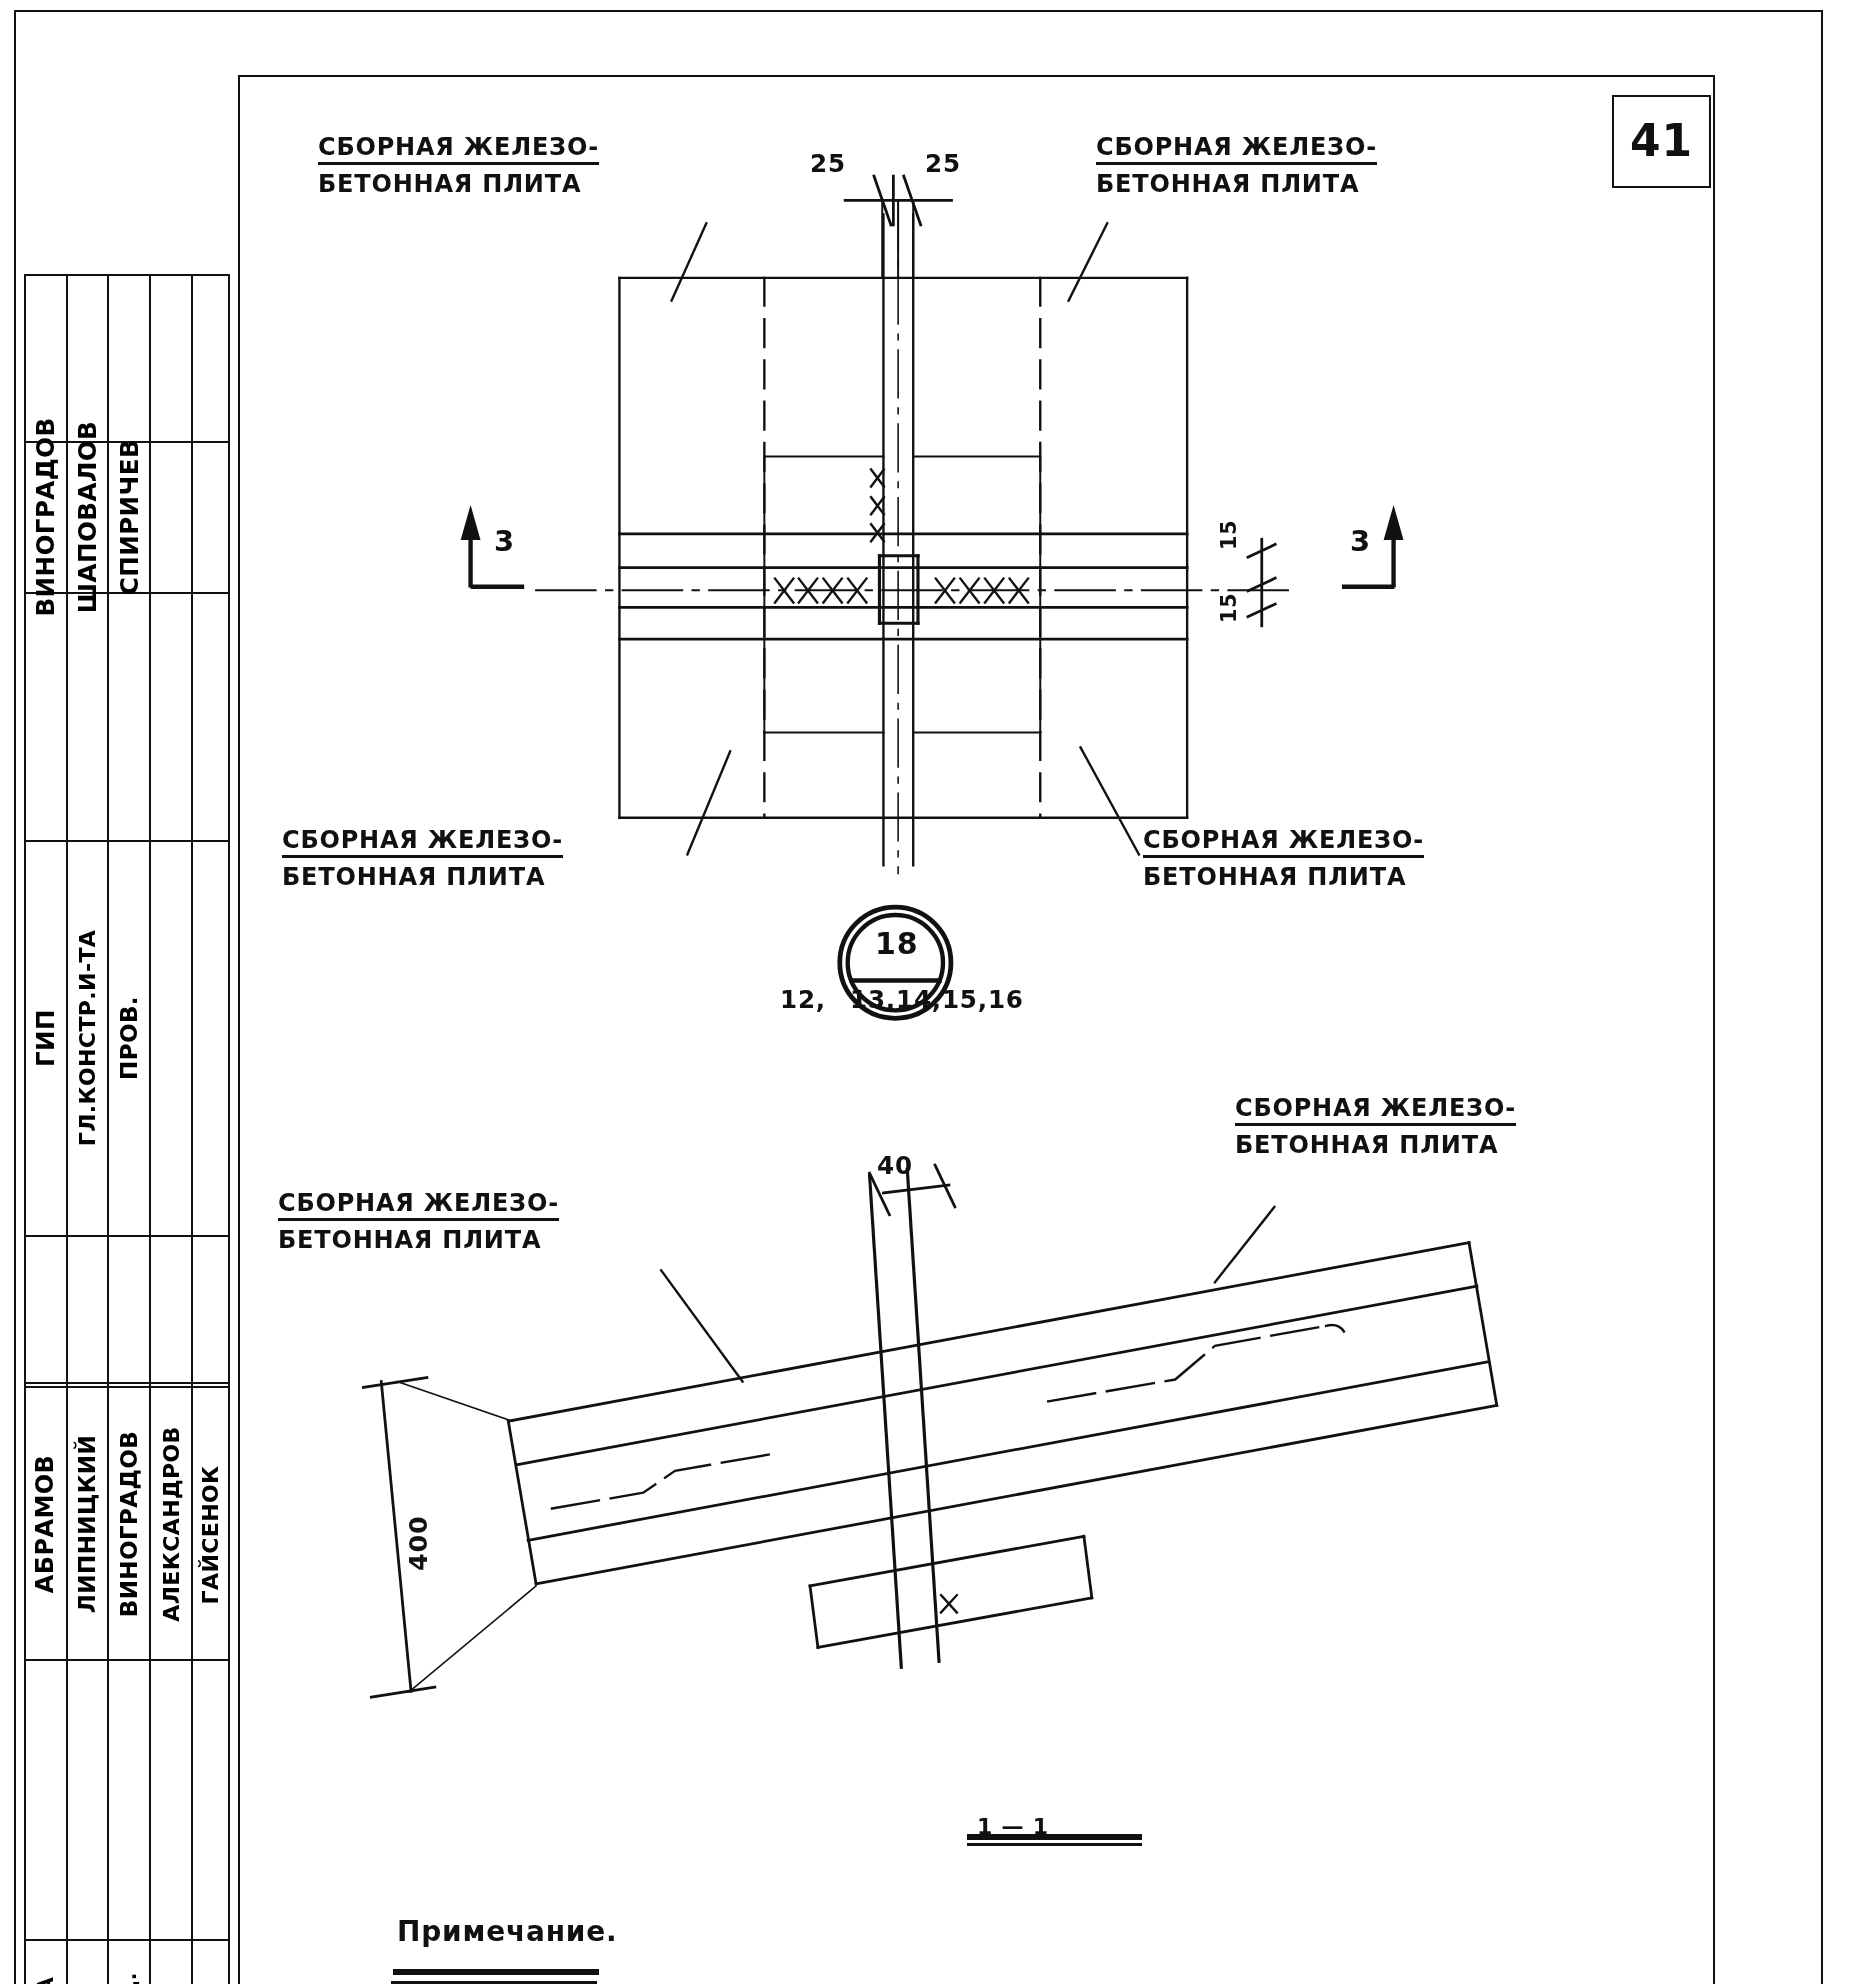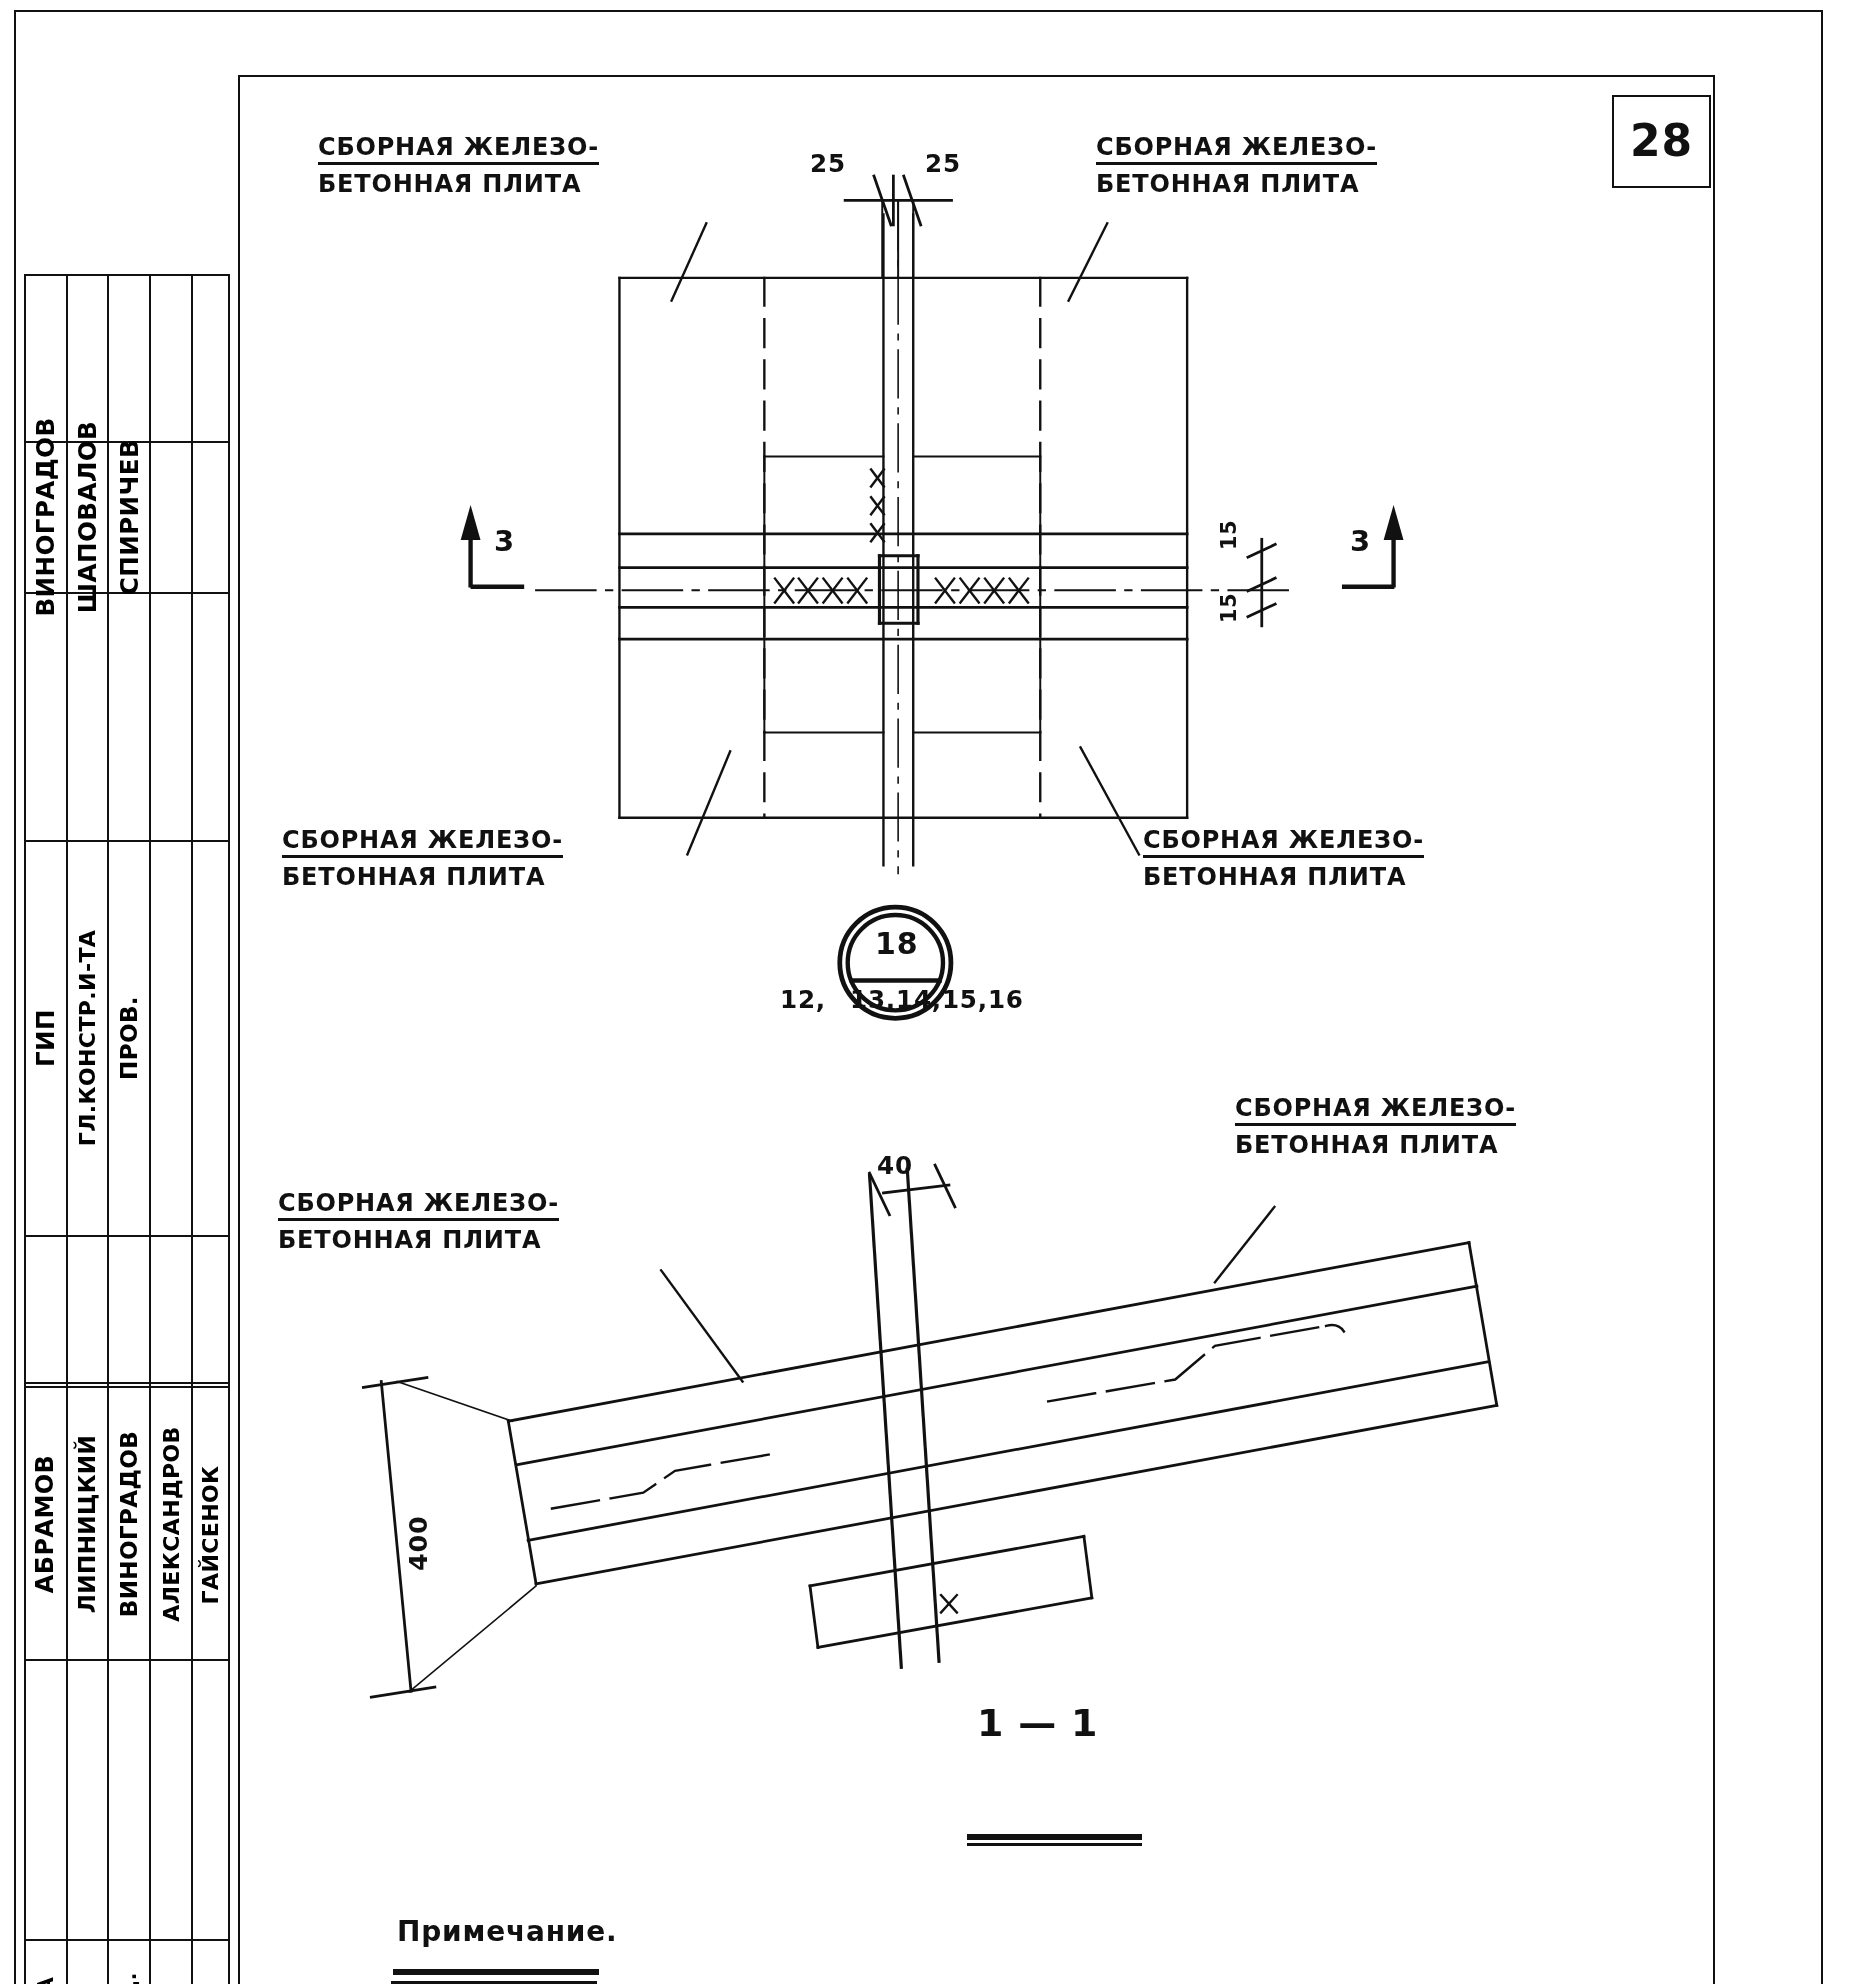--- a/index.html
+++ b/index.html
@@ -144,21 +144,21 @@
 <div class="abs" style="left:24px; top:1937px; width:206px; height:437px;">
   
   
   
   
 </div>
 
 <div id="drawing-frame"></div>
 
 <div class="page-num-box" style="left:1612px; top:95px; width:99px; height:93px;">
-  <span class="hw" style="font-size:44px;">28</span>
+  <span class="hw" style="font-size:44px;">41</span>
 </div>
 
 <svg width="1857" height="2578" style="position:absolute;left:0;top:0;pointer-events:none;" viewBox="0 0 4677 6494">
   <g stroke="#111" fill="none" stroke-linecap="square">
 
     <line x1="1560" y1="700" x2="2990" y2="700" stroke-width="6"></line>
     <line x1="1560" y1="2060" x2="2990" y2="2060" stroke-width="6"></line>
     <line x1="1560" y1="700" x2="1560" y2="2060" stroke-width="6"></line>
     <line x1="2990" y1="700" x2="2990" y2="2060" stroke-width="6"></line>
 
@@ -343,21 +343,21 @@
 </div>
 
 <div class="abs hw" style="left:1235px; top:1096px; font-size:24px;">
   <div class="txt-ul" style="display:inline-block;">СБОРНАЯ ЖЕЛЕЗО-</div>
   <div style="margin-top:7.1px;">БЕТОННАЯ ПЛИТА</div>
 </div>
 
 <span class="abs hw" style="left:877px; top:1153px; font-size:24.6px;">40</span>
 <span class="abs hw" style="left:391px; top:1530px; font-size:25.4px; transform:rotate(-90deg); transform-origin:center;">400</span>
 
-<div class="abs hw" style="left:977px; top:1704px; font-size:38px;">
+<div class="abs hw" style="left:977px; top:1815px; font-size:22px;">
   <span>1 — 1</span>
 </div>
 <div class="ln" style="left:967px; top:1834px; width:175px; height:5.6px;"></div>
 <div class="ln" style="left:967px; top:1843px; width:175px; height:3.2px;"></div>
 
 <div class="abs hw" style="left:397px; top:1917px; font-size:28px;">
   <span>Примечание.</span>
 </div>
 <div class="ln" style="left:393px; top:1969px; width:206px; height:6.4px;"></div>
 <div class="ln" style="left:391px; top:1981px; width:206px; height:4px;"></div>

